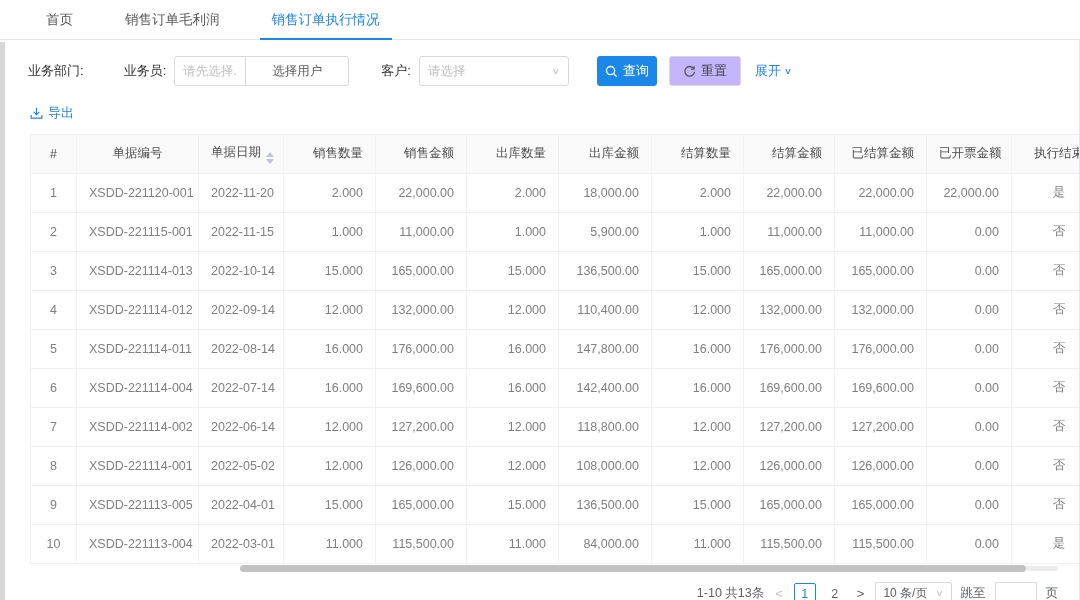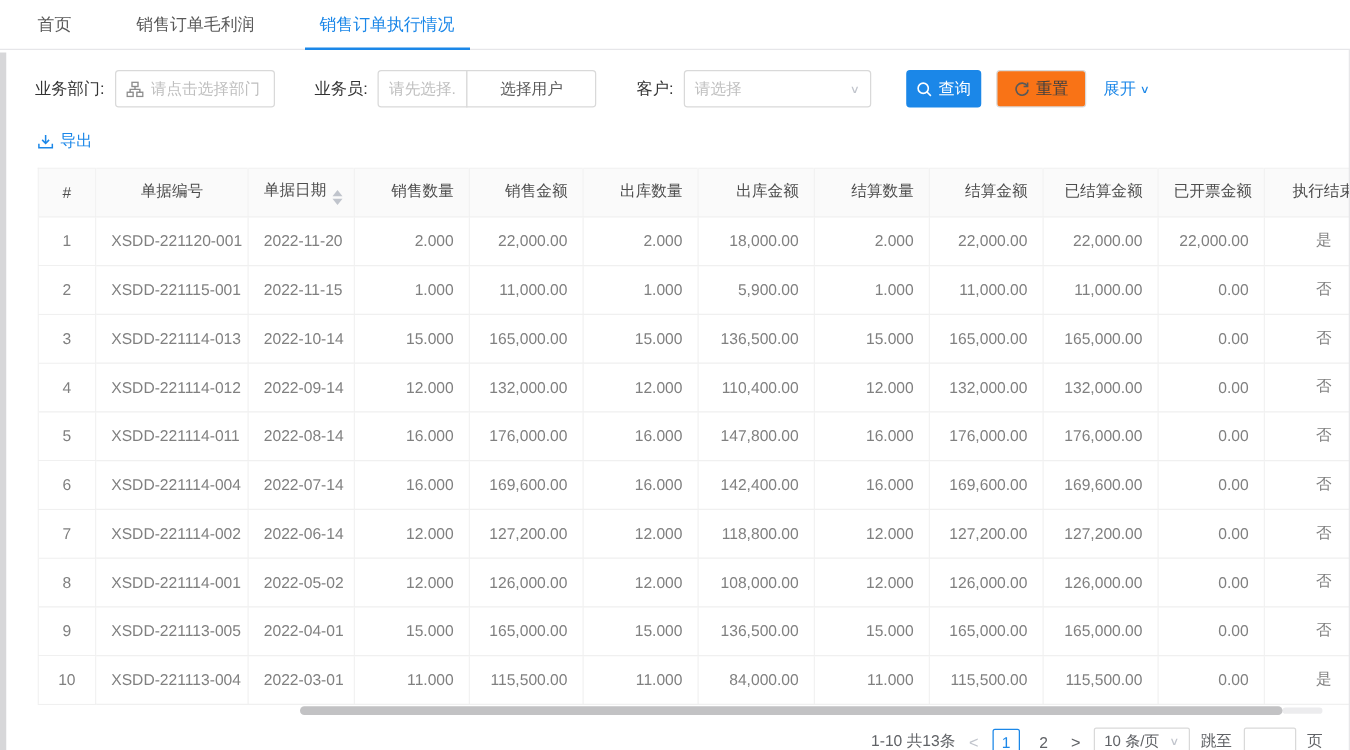--- a/index.html
+++ b/index.html
@@ -2,21 +2,21 @@
 <html><head>
 <meta charset="utf-8">
 <style>
   * { box-sizing: border-box; margin: 0; padding: 0; }
   html,body { width:1080px; height:600px; background:#fff; overflow:hidden;
     font-family:"Liberation Sans","DejaVu Sans",sans-serif; }
   body { position:relative; font-size:13px; color:#595959; }
 
   
   .tabbar { height:40px; border-bottom:1px solid #e6e6e9; display:flex; align-items:stretch;
-    padding-left:30px; gap:52px; background:#fff; }
+    padding-left:46px; gap:52px; background:#fff; }
   .tab { display:flex; align-items:center; font-size:13.5px; color:#595959; position:relative; cursor:pointer; }
   .tab.active { color:#1b87e8; }
   .tab.active::after { content:""; position:absolute; left:-12px; right:-12px; bottom:-1px; height:2px; background:#1b87e8; }
 
   .left-strip { position:absolute; left:0; top:42px; bottom:0; width:5px; background:#d7d7d9; }
   .right-border { position:absolute; right:0; top:40px; bottom:0; width:1px; background:#e7e7e9; }
 
   
   .filters { display:flex; align-items:center; margin:15px 0 0 28px; height:32px; white-space:nowrap; }
   .flabel { color:#333; margin-right:8px; }
@@ -25,21 +25,21 @@
   .dept-input input, .sales-input input { border:none; outline:none; width:100%; font-size:12.5px; color:#595959; background:transparent; }
   input::placeholder { color:#bfbfbf; }
   .sales-group { display:flex; }
   .sales-input { width:72px; padding:0 8px; border-radius:3px 0 0 3px; }
   .sales-btn { height:30px; border:1px solid #d9d9d9; border-left:1px solid #d9d9d9; margin-left:-1px;
     border-radius:0 3px 3px 0; background:#fff; padding:0 26px; font-size:12.5px; color:#595959; cursor:pointer; }
   .cust-select { width:150px; padding:0 8px; justify-content:space-between; color:#bfbfbf; font-size:12.5px; cursor:pointer; }
   .caret { color:#c0c4cc; font-size:11px; transform:scaleY(.8); }
   .btn { height:30px; border-radius:3px; display:inline-flex; align-items:center; gap:5px; font-size:13px; cursor:pointer; }
   .btn-primary { background:#1b87e8; border:1px solid #1b87e8; color:#fff; padding:0 7px; margin-left:28px; }
-  .btn-default { background:#f97316; border:1px solid #d9d9d9; color:#404040; padding:0 13px; margin-left:12px; }
+  .btn-default { background:#c4b5fd; border:1px solid #d9d9d9; color:#404040; padding:0 13px; margin-left:12px; }
   .expand-link { color:#1b87e8; margin-left:14px; display:inline-flex; align-items:center; gap:3px; cursor:pointer; }
   .expand-link .caret { color:#1b87e8; }
   .ml16 { margin-left:32px; }
 
   
   .export { margin:17px 0 0 30px; color:#1b87e8; font-size:13px; display:inline-flex; align-items:center; gap:5px; cursor:pointer; }
 
   
   .table-wrap { margin:11px 0 0 30px; width:1050px; overflow:hidden; }
   table { border-collapse:collapse; table-layout:fixed; width:1076px;
@@ -86,31 +86,20 @@
     <div class="tab">首页</div>
     <div class="tab">销售订单毛利润</div>
     <div class="tab active">销售订单执行情况</div>
   </div>
 <div class="left-strip"></div>
 <div class="right-border"></div>
 
 
 <div class="filters">
   <span class="flabel">业务部门:</span>
-  <div class="box dept-input">
-    <svg width="14" height="13" viewBox="0 0 14 13">
-      <g fill="none" stroke="#8c8c8c" stroke-width="1.1">
-        <rect x="4.6" y="0.8" width="4.8" height="3.4"></rect>
-        <rect x="0.7" y="8.8" width="4.8" height="3.4"></rect>
-        <rect x="8.5" y="8.8" width="4.8" height="3.4"></rect>
-        <path d="M7 4.2 v2.3 M3.1 8.8 V6.5 h7.8 v2.3"></path>
-      </g>
-    </svg>
-    <input type="text" placeholder="请点击选择部门" style="">
-  </div>
 
   <span class="flabel ml16">业务员:</span>
   <div class="sales-group">
     <div class="box sales-input">
       <input type="text" placeholder="请先选择..." style="">
     </div>
     <button class="sales-btn">选择用户</button>
   </div>
 
   <span class="flabel ml16">客户:</span>

